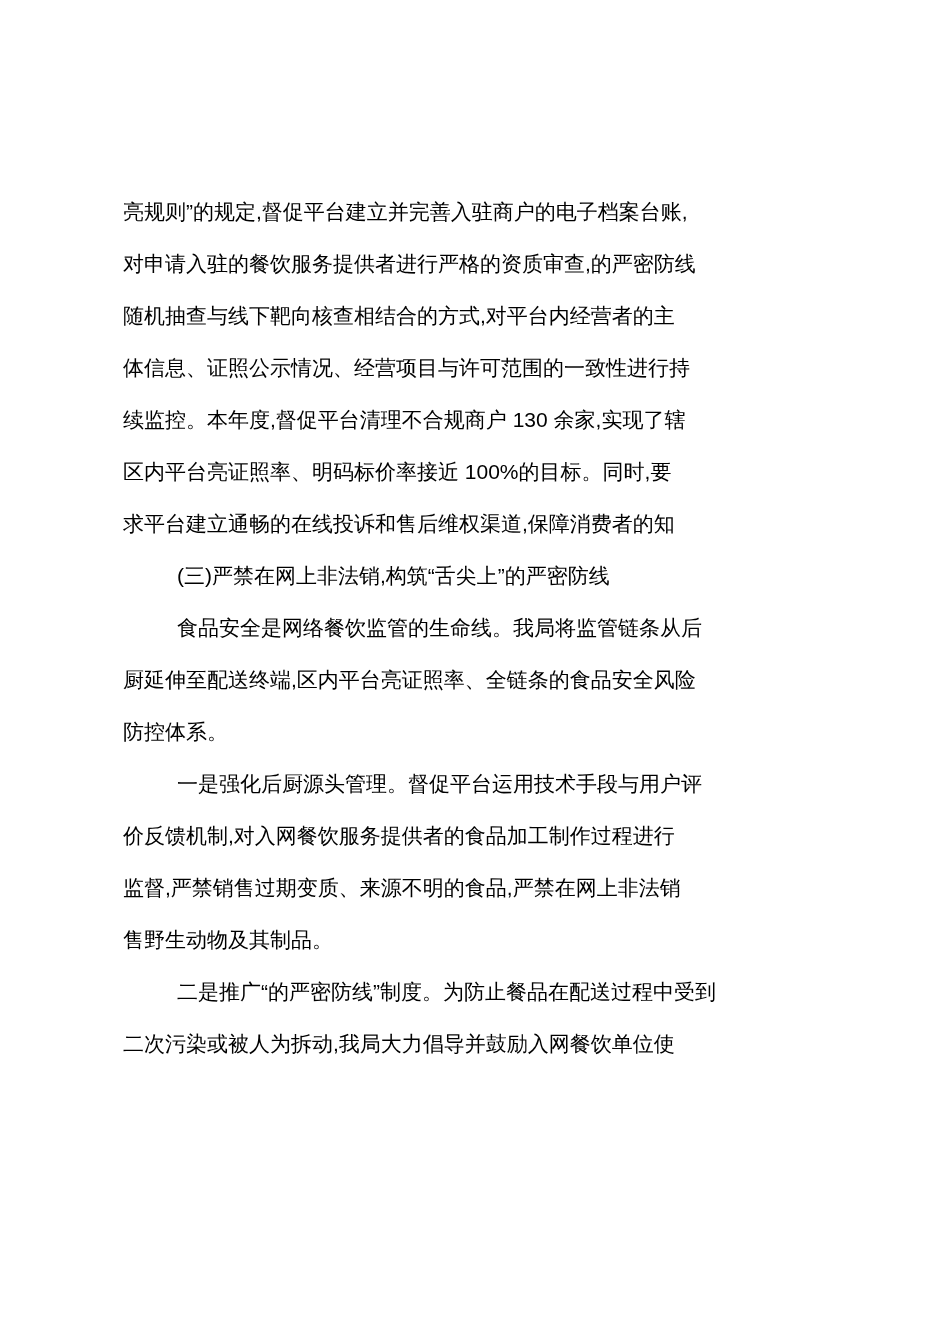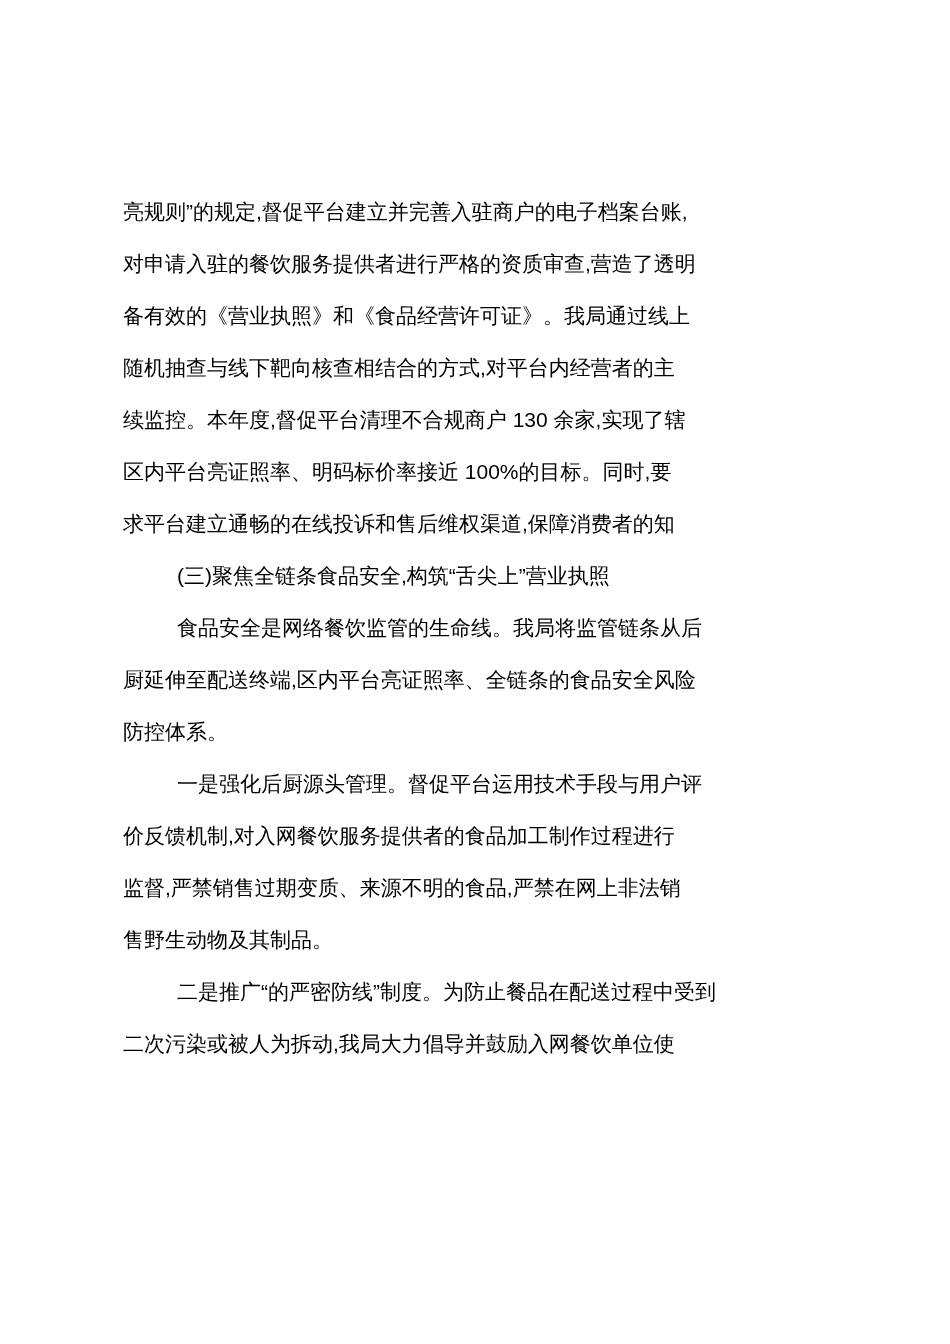--- a/index.html
+++ b/index.html
@@ -42,29 +42,29 @@
     text-indent: 54px;
   }
 </style>
 </head>
 <body style="background: rgb(255, 255, 255);">
 
 <div class="page">
   <div class="doc-body" id="doc-body" style="color: rgb(0, 0, 0);">
       <div class="para">
         <div class="line">亮规则”的规定,督促平台建立并完善入驻商户的电子档案台账,</div>
-        <div class="line">对申请入驻的餐饮服务提供者进行严格的资质审查,营造了透明</div>
-        <div class="line">备有效的《营业执照》和《食品经营许可证》。我局通过线上</div>
+        <div class="line">对申请入驻的餐饮服务提供者进行严格的资质审查,的严密防线</div>
         <div class="line">随机抽查与线下靶向核查相结合的方式,对平台内经营者的主</div>
+        <div class="line">体信息、证照公示情况、经营项目与许可范围的一致性进行持</div>
         <div class="line">续监控。本年度,督促平台清理不合规商户 130 余家,实现了辖</div>
         <div class="line">区内平台亮证照率、明码标价率接近 100%的目标。同时,要</div>
         <div class="line">求平台建立通畅的在线投诉和售后维权渠道,保障消费者的知</div>
       </div>
       <div class="para">
-        <div class="line indent">(三)聚焦全链条食品安全,构筑“舌尖上”营业执照</div>
+        <div class="line indent">(三)严禁在网上非法销,构筑“舌尖上”的严密防线</div>
       </div>
       <div class="para">
         <div class="line indent">食品安全是网络餐饮监管的生命线。我局将监管链条从后</div>
         <div class="line">厨延伸至配送终端,区内平台亮证照率、全链条的食品安全风险</div>
         <div class="line">防控体系。</div>
       </div>
       <div class="para">
         <div class="line indent">一是强化后厨源头管理。督促平台运用技术手段与用户评</div>
         <div class="line">价反馈机制,对入网餐饮服务提供者的食品加工制作过程进行</div>
         <div class="line">监督,严禁销售过期变质、来源不明的食品,严禁在网上非法销</div>

